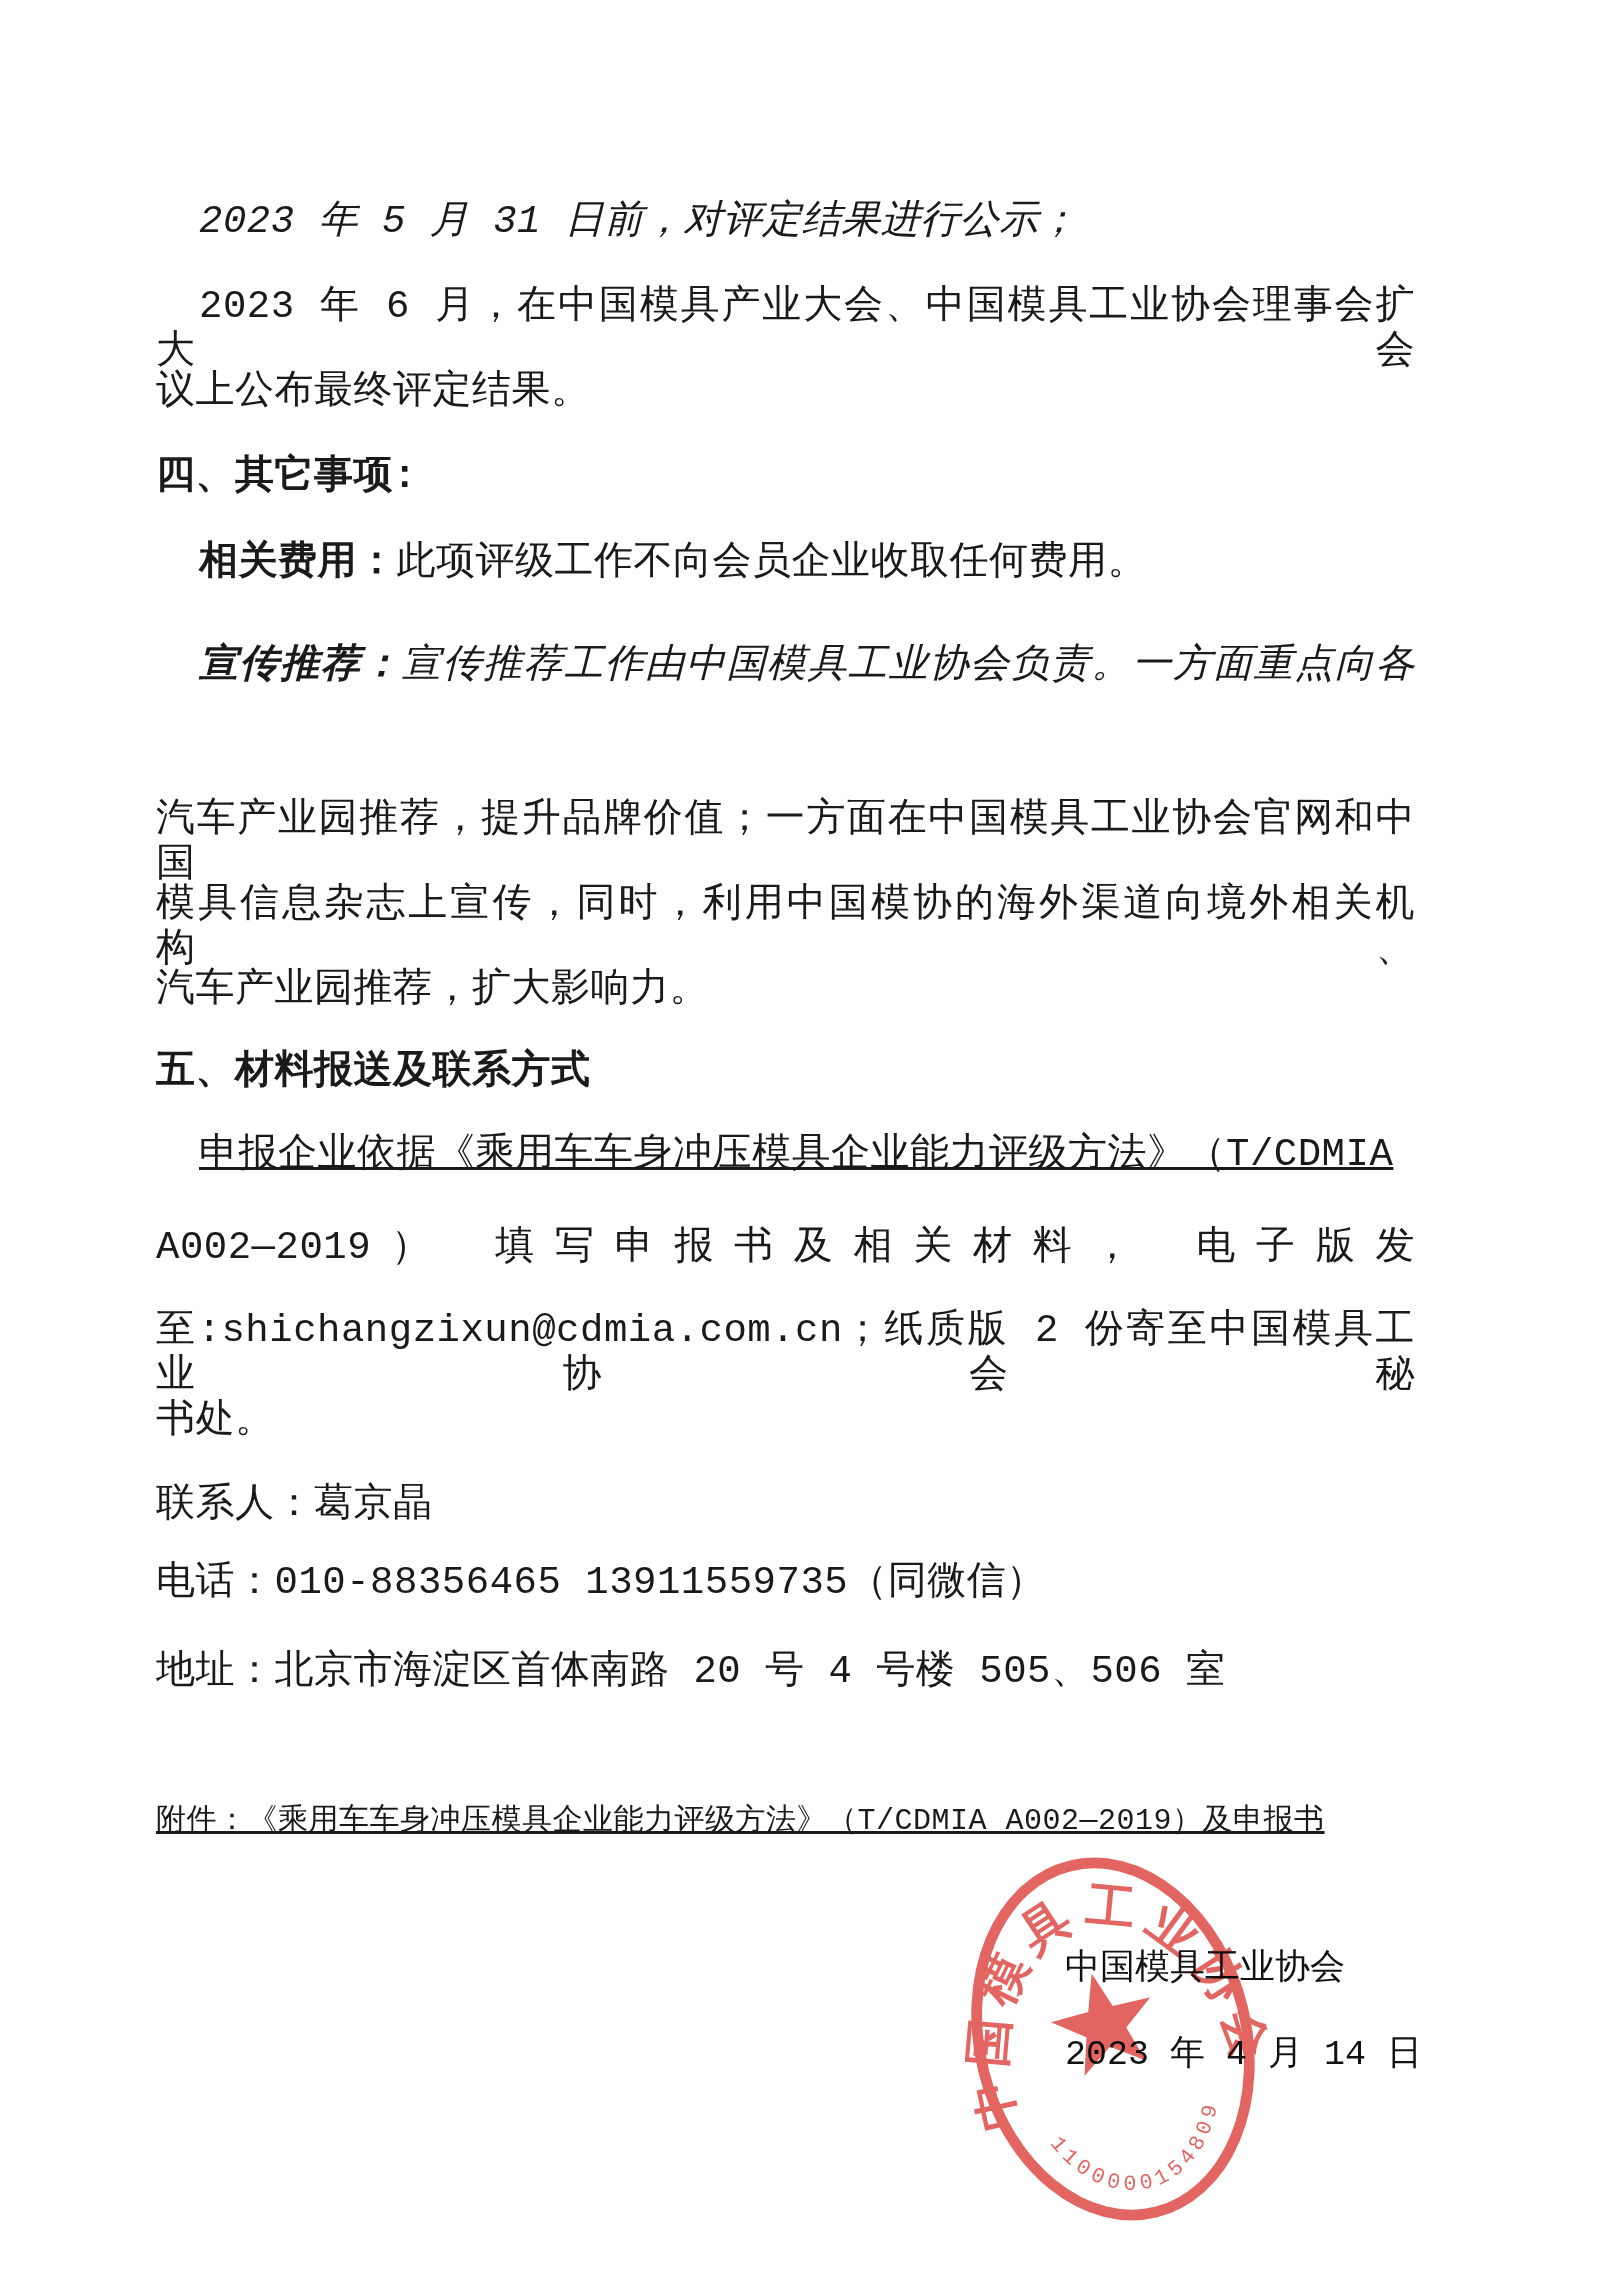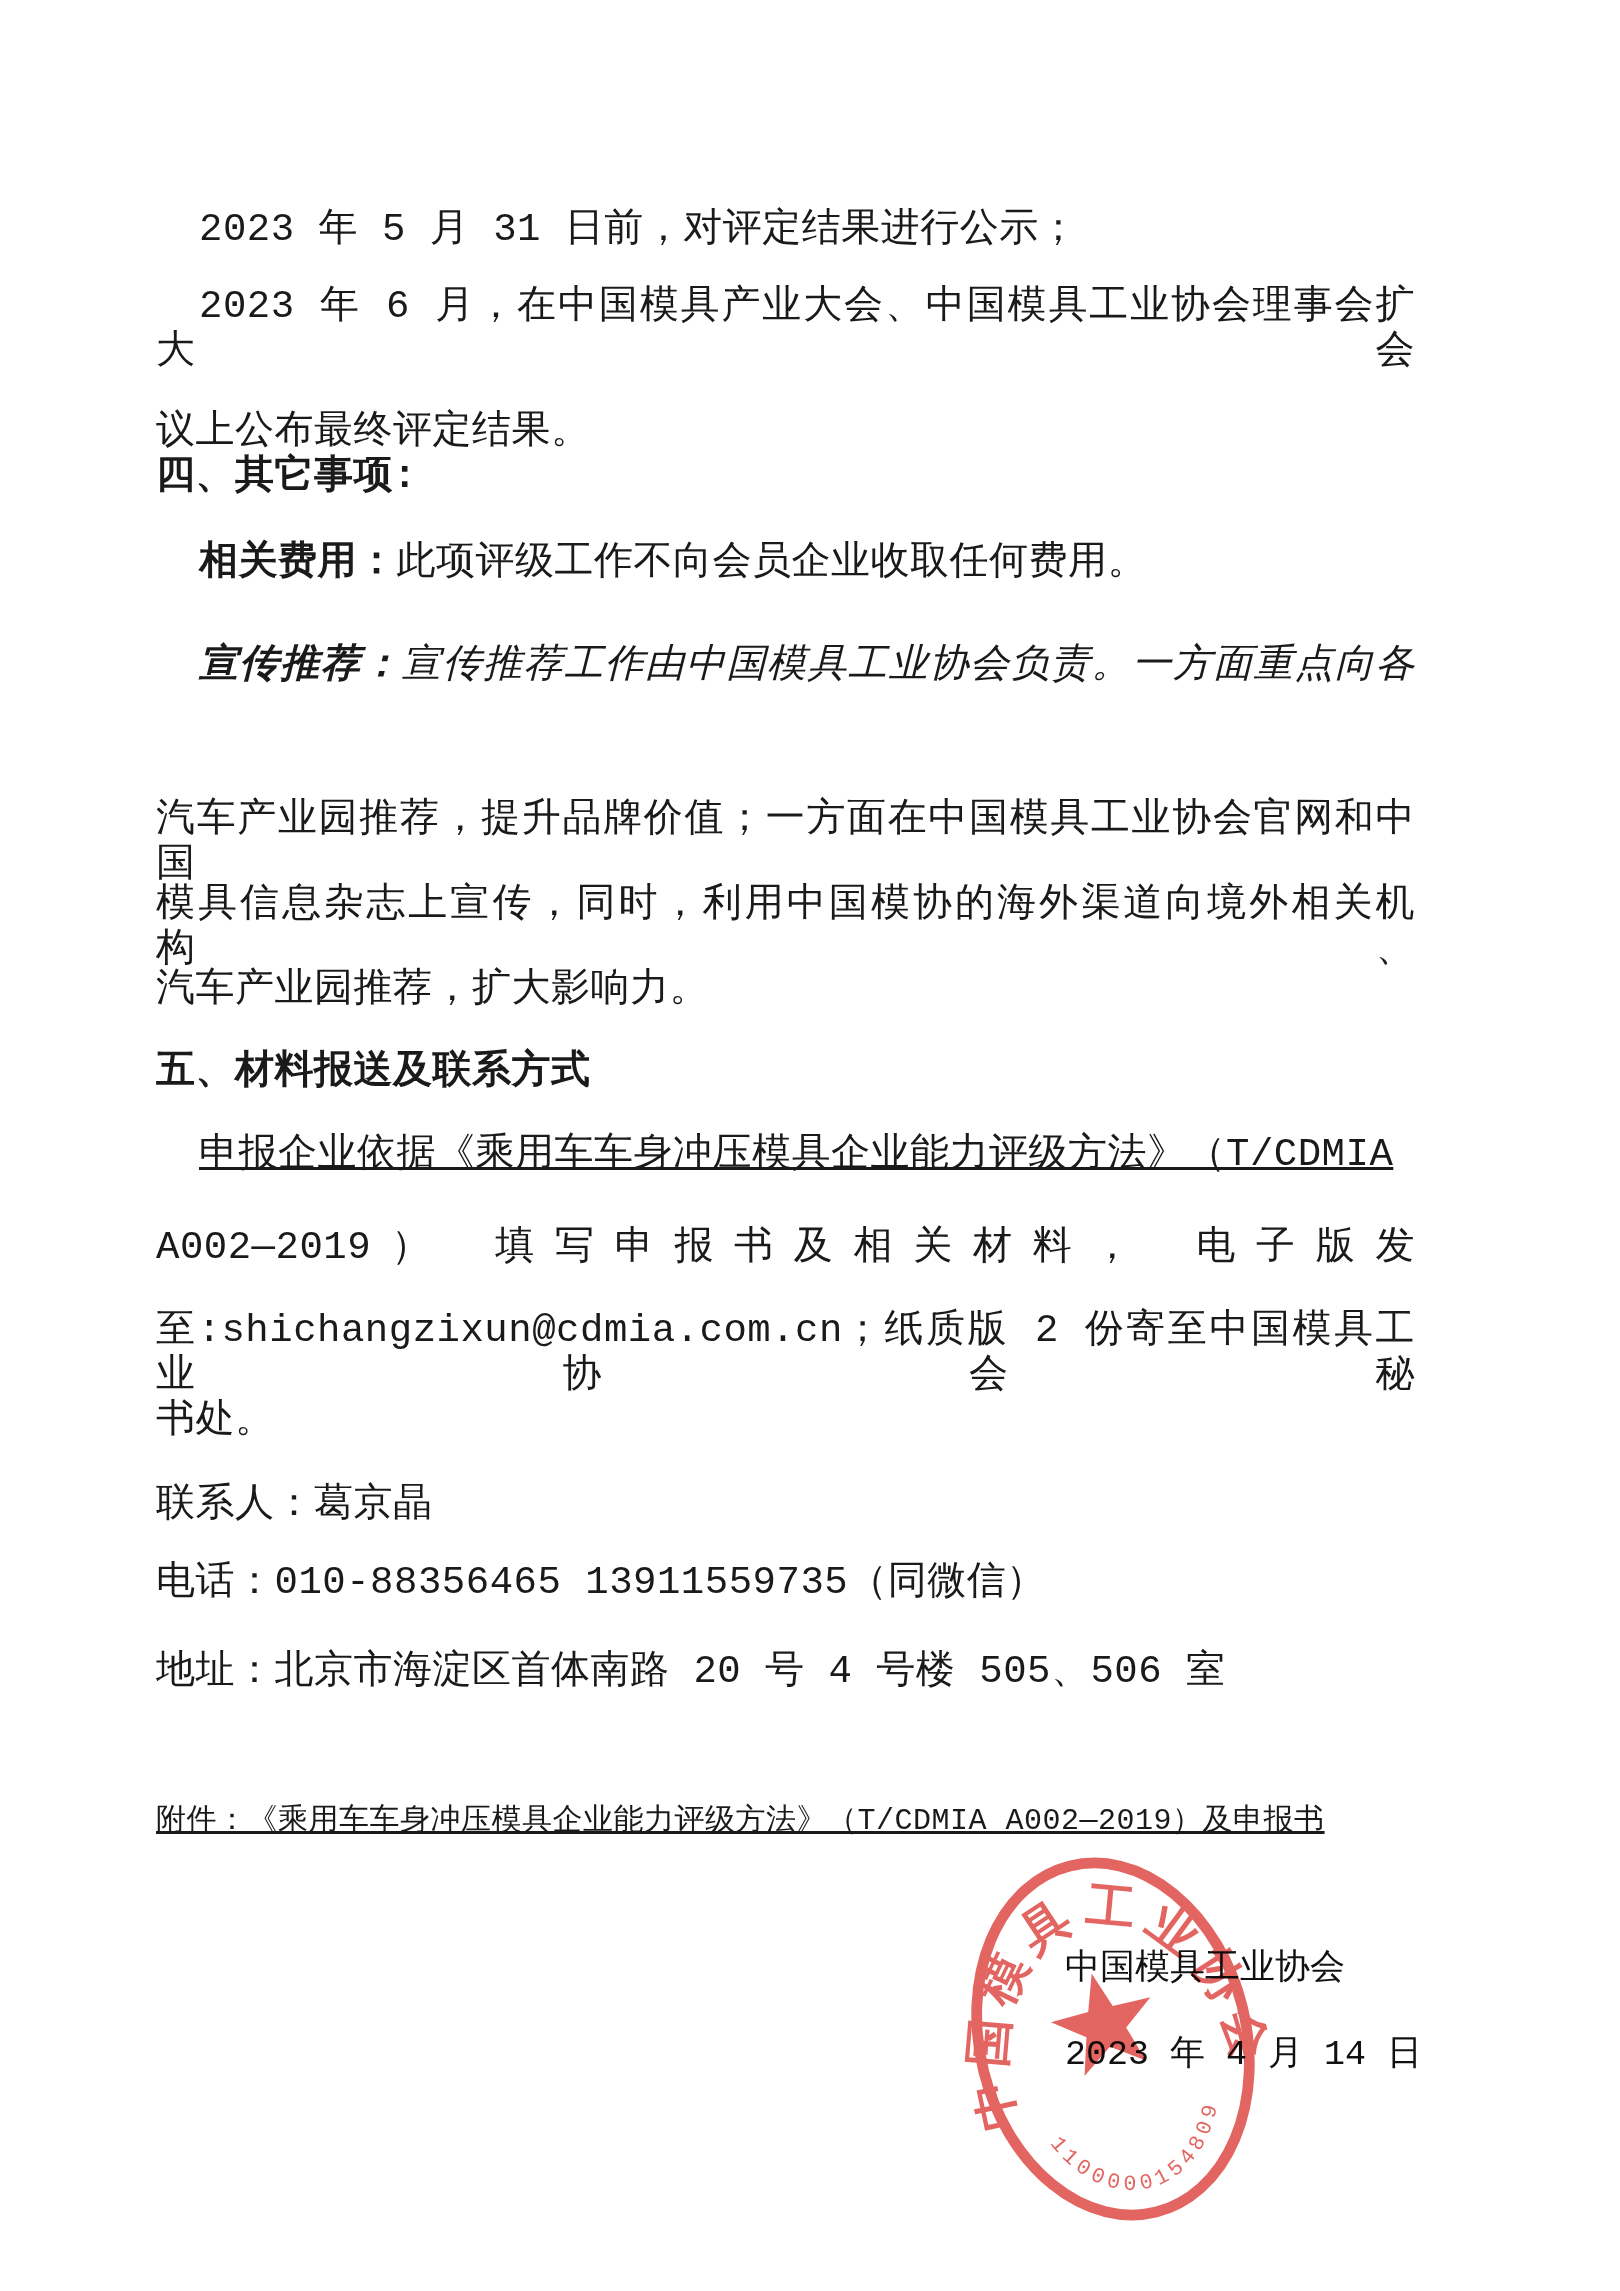--- a/index.html
+++ b/index.html
@@ -42,23 +42,23 @@
     mix-blend-mode:multiply;
     opacity:0.88;
   }
   .stamp svg{width:100%;height:100%;}
 </style>
 </head>
 <body>
 
 <div class="page">
 
-  <div class="line indent" style="top:208px;">2023 年 5 月 31 日前，对评定结果进行公示；</div>
+  <div class="line indent" style="top:200px;font-style:italic;">2023 年 5 月 31 日前，对评定结果进行公示；</div>
   <div class="line indent just" style="top:285px;">2023 年 6 月，在中国模具产业大会、中国模具工业协会理事会扩大会</div>
-  <div class="line" style="top:370px;margin-top:40px;">议上公布最终评定结果。</div>
+  <div class="line" style="top:370px;">议上公布最终评定结果。</div>
 
   <div class="line bold" style="top:455px;">四、其它事项:</div>
 
   <div class="line indent" style="top:541px;"><span class="bold">相关费用：</span><span>此项评级工作不向会员企业收取任何费用。</span></div>
 
   <div class="line indent just" style="top:644px;font-style:italic;"><span class="bold">宣传推荐：</span><span>宣传推荐工作由中国模具工业协会负责。一方面重点向各</span></div>
   <div class="line just" style="top:883px;">模具信息杂志上宣传，同时，利用中国模协的海外渠道向境外相关机构、</div>
   <div class="line just" style="top:798px;">汽车产业园推荐，提升品牌价值；一方面在中国模具工业协会官网和中国</div>
   <div class="line" style="top:968px;">汽车产业园推荐，扩大影响力。</div>
 

